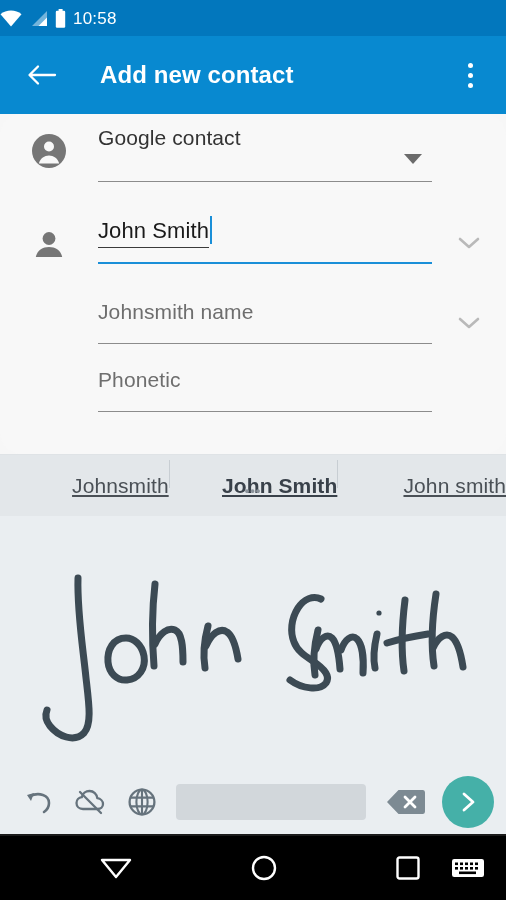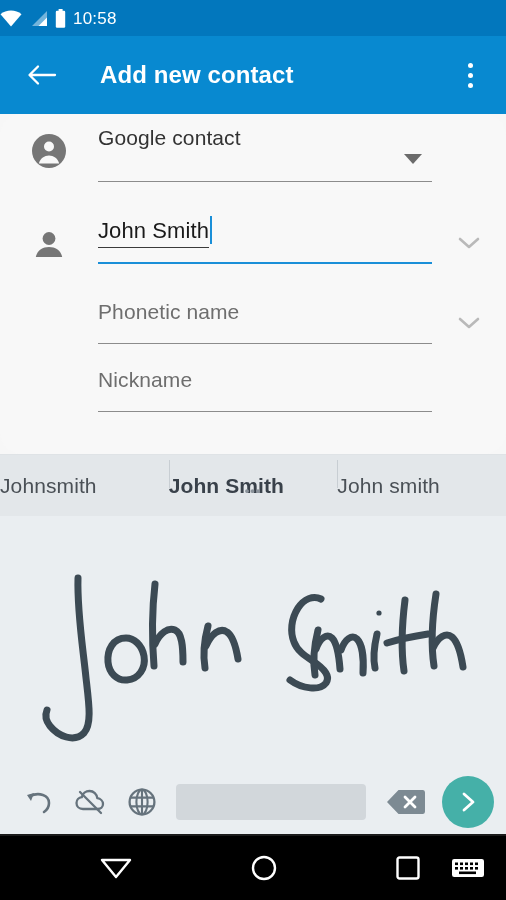--- a/index.html
+++ b/index.html
@@ -92,22 +92,22 @@
     position:absolute; right:20px; top:10px; width:34px; height:34px;
     display:flex; align-items:center; justify-content:center; cursor:pointer;
   }
 
   
   .suggestions {
     flex:0 0 62px; background:#e3e7ea; display:flex; align-items:center;
     position:relative; border-top:1px solid #dfe3e6;
   }
   .suggestion {
-    flex:1; text-align:left; font-size:21px; color:#4a5056;
-    position:relative; cursor:pointer; letter-spacing:.1px;
+    flex:1; text-align:right; font-size:21px; color:#4a5056;
+    position:relative; cursor:pointer; letter-spacing:.1px;text-decoration:underline;
   }
   .suggestion.selected { font-weight:bold; color:#39414a; }
   .suggestion + .suggestion::before {
     content:""; position:absolute; left:0; top:-14px; height:28px; width:1px; background:#c8ced3;
   }
   .more-dots {
     position:absolute; bottom:3px; left:50%; transform:translateX(-50%);
     font-size:13px; color:#8b939b; letter-spacing:1px; line-height:8px;
   }
 
@@ -222,36 +222,36 @@
         <svg width="24" height="16" viewBox="0 0 24 16">
           <path d="M3 4 L12 12 L21 4" stroke="#b9b9b9" stroke-width="2.6" fill="none" stroke-linecap="round" stroke-linejoin="round"></path>
         </svg>
       </div>
     </div>
 
     <div class="form-row phonetic-row">
       <div class="row-icon"></div>
       <div class="field-wrap">
         <div class="plain-field">
-          <div class="plain-placeholder">Phonetic name</div>
+          <div class="plain-placeholder">Johnsmith name</div>
           <div class="plain-underline"></div>
         </div>
       </div>
       <div class="chevron-cell">
         <svg width="24" height="16" viewBox="0 0 24 16">
           <path d="M3 4 L12 12 L21 4" stroke="#b9b9b9" stroke-width="2.6" fill="none" stroke-linecap="round" stroke-linejoin="round"></path>
         </svg>
       </div>
     </div>
 
     <div class="form-row nickname-row">
       <div class="row-icon"></div>
       <div class="field-wrap">
         <div class="plain-field">
-          <div class="plain-placeholder">Nickname</div>
+          <div class="plain-placeholder">Phonetic</div>
           <div class="plain-underline"></div>
         </div>
       </div>
     </div>
   </div>
 
   <div class="suggestions">
     <div class="suggestion">Johnsmith</div>
     <div class="suggestion selected">
       <span>John Smith</span>

